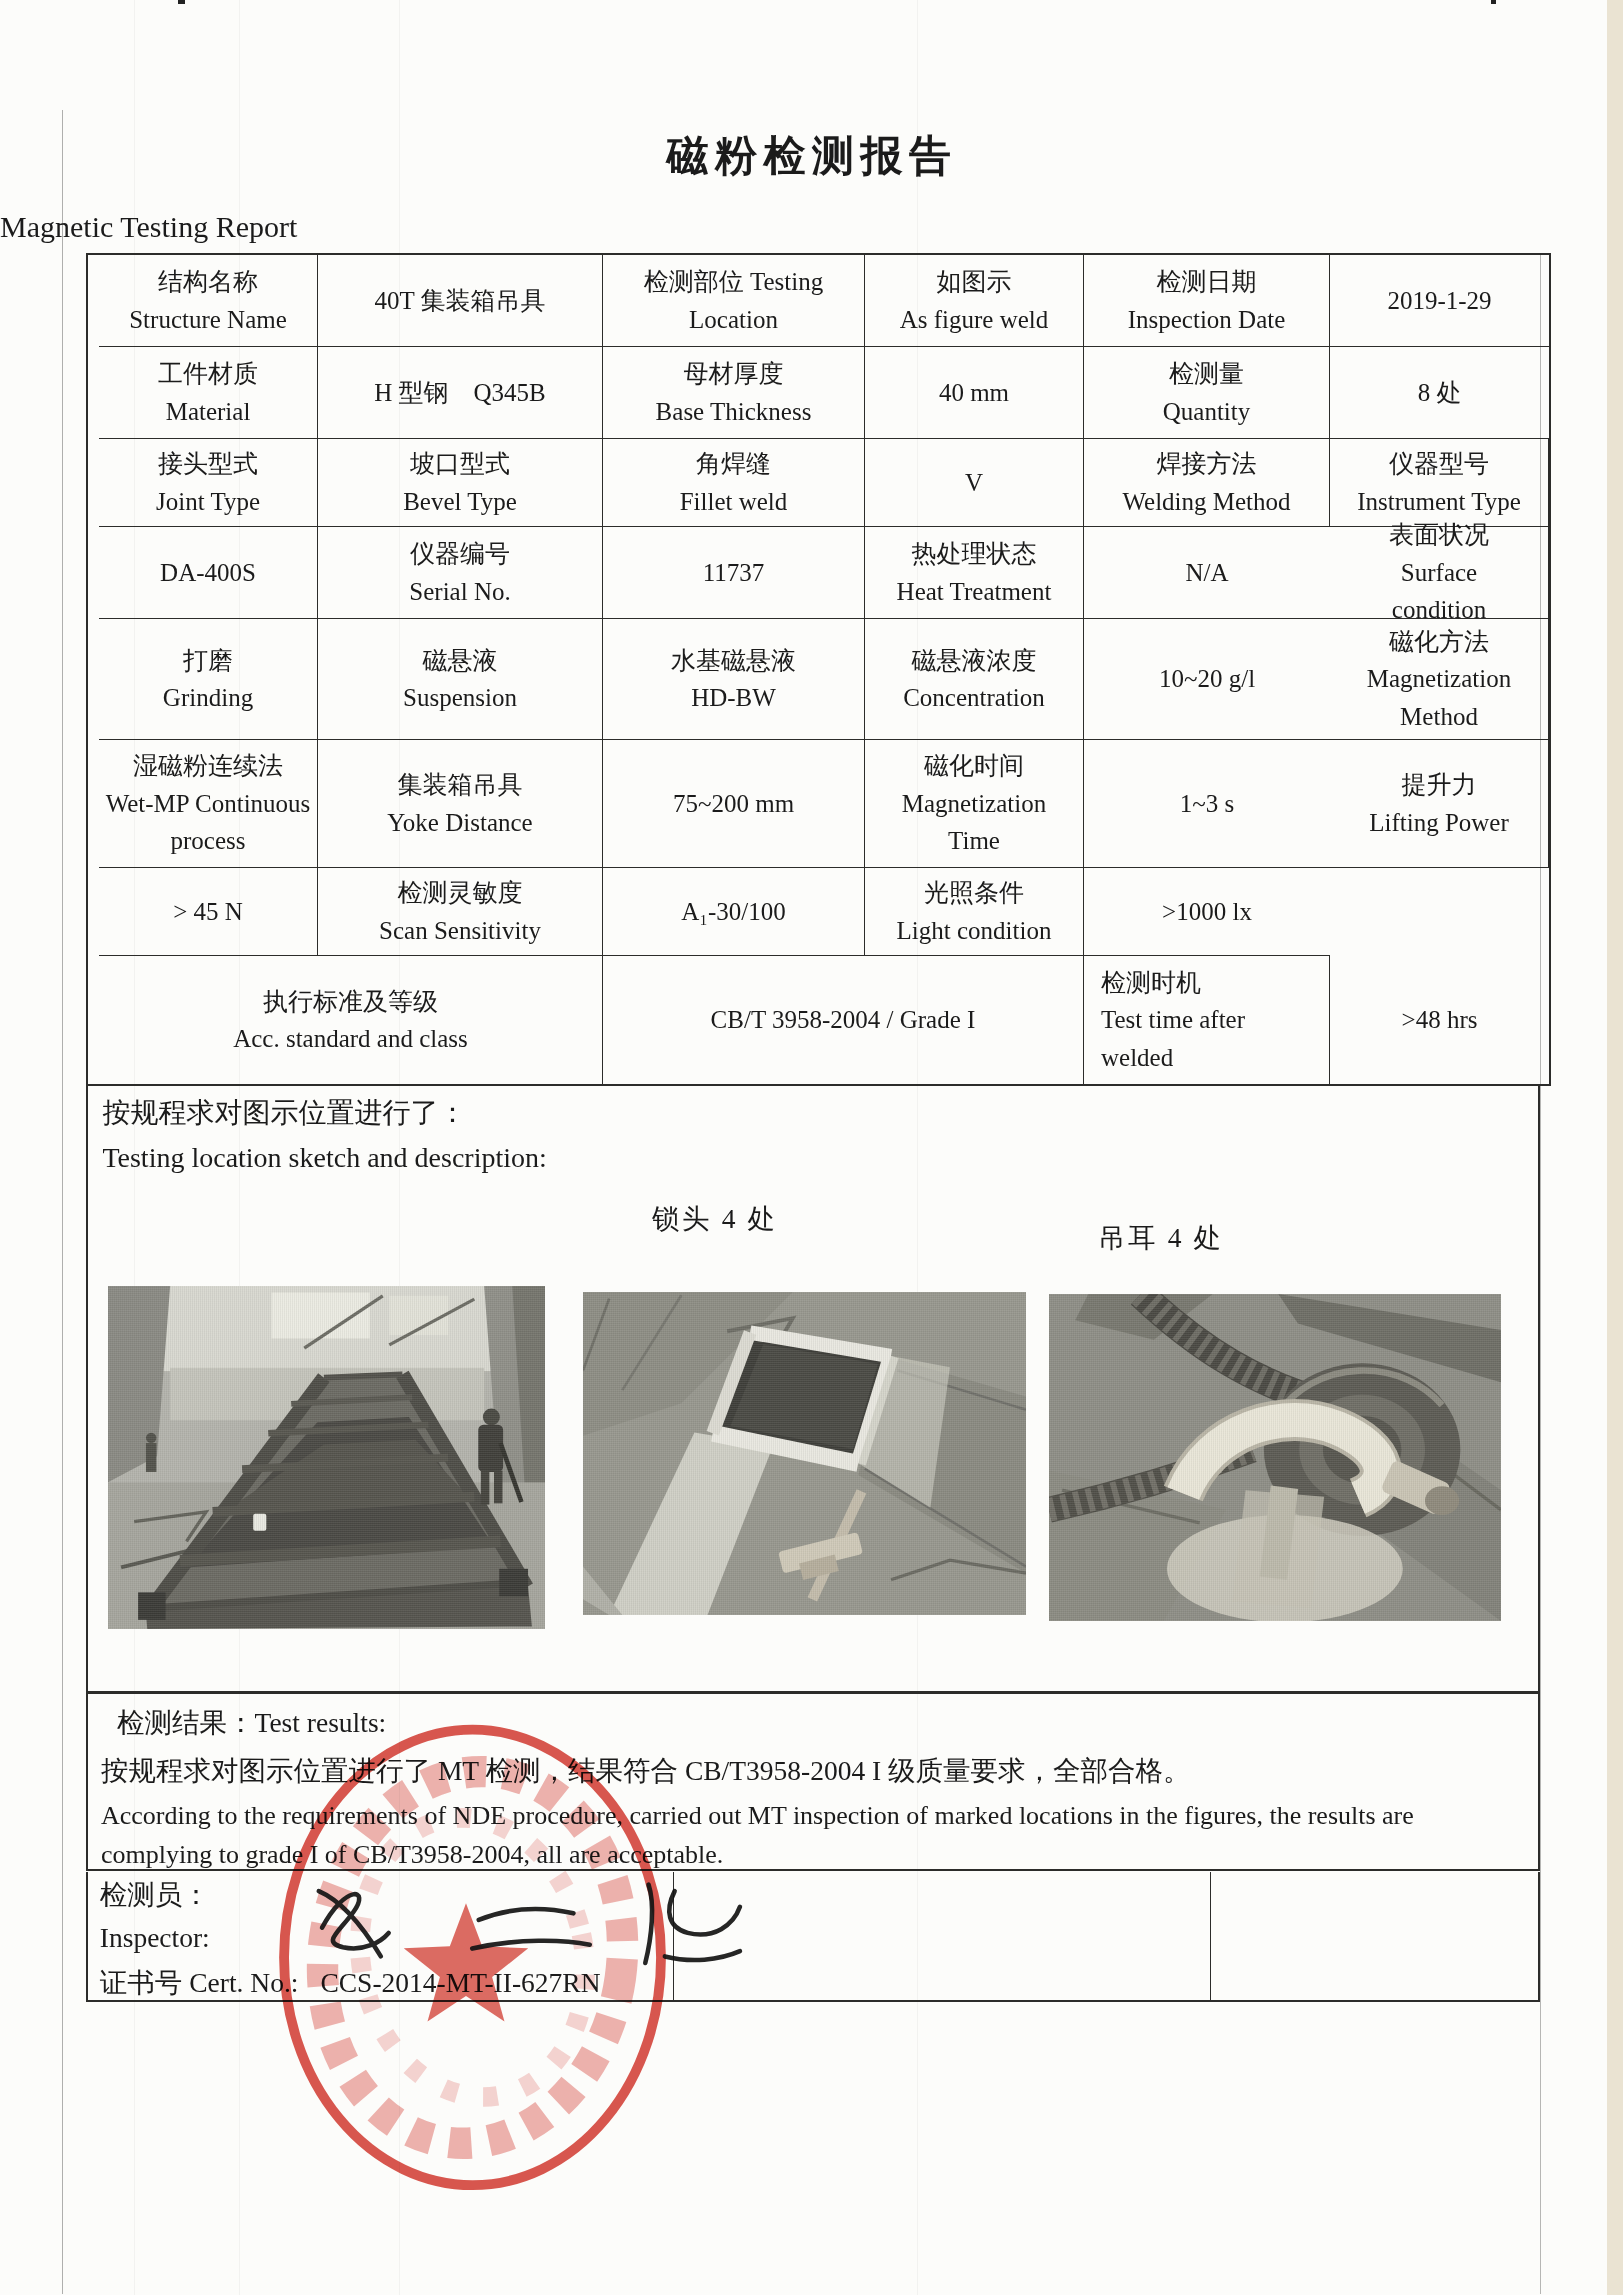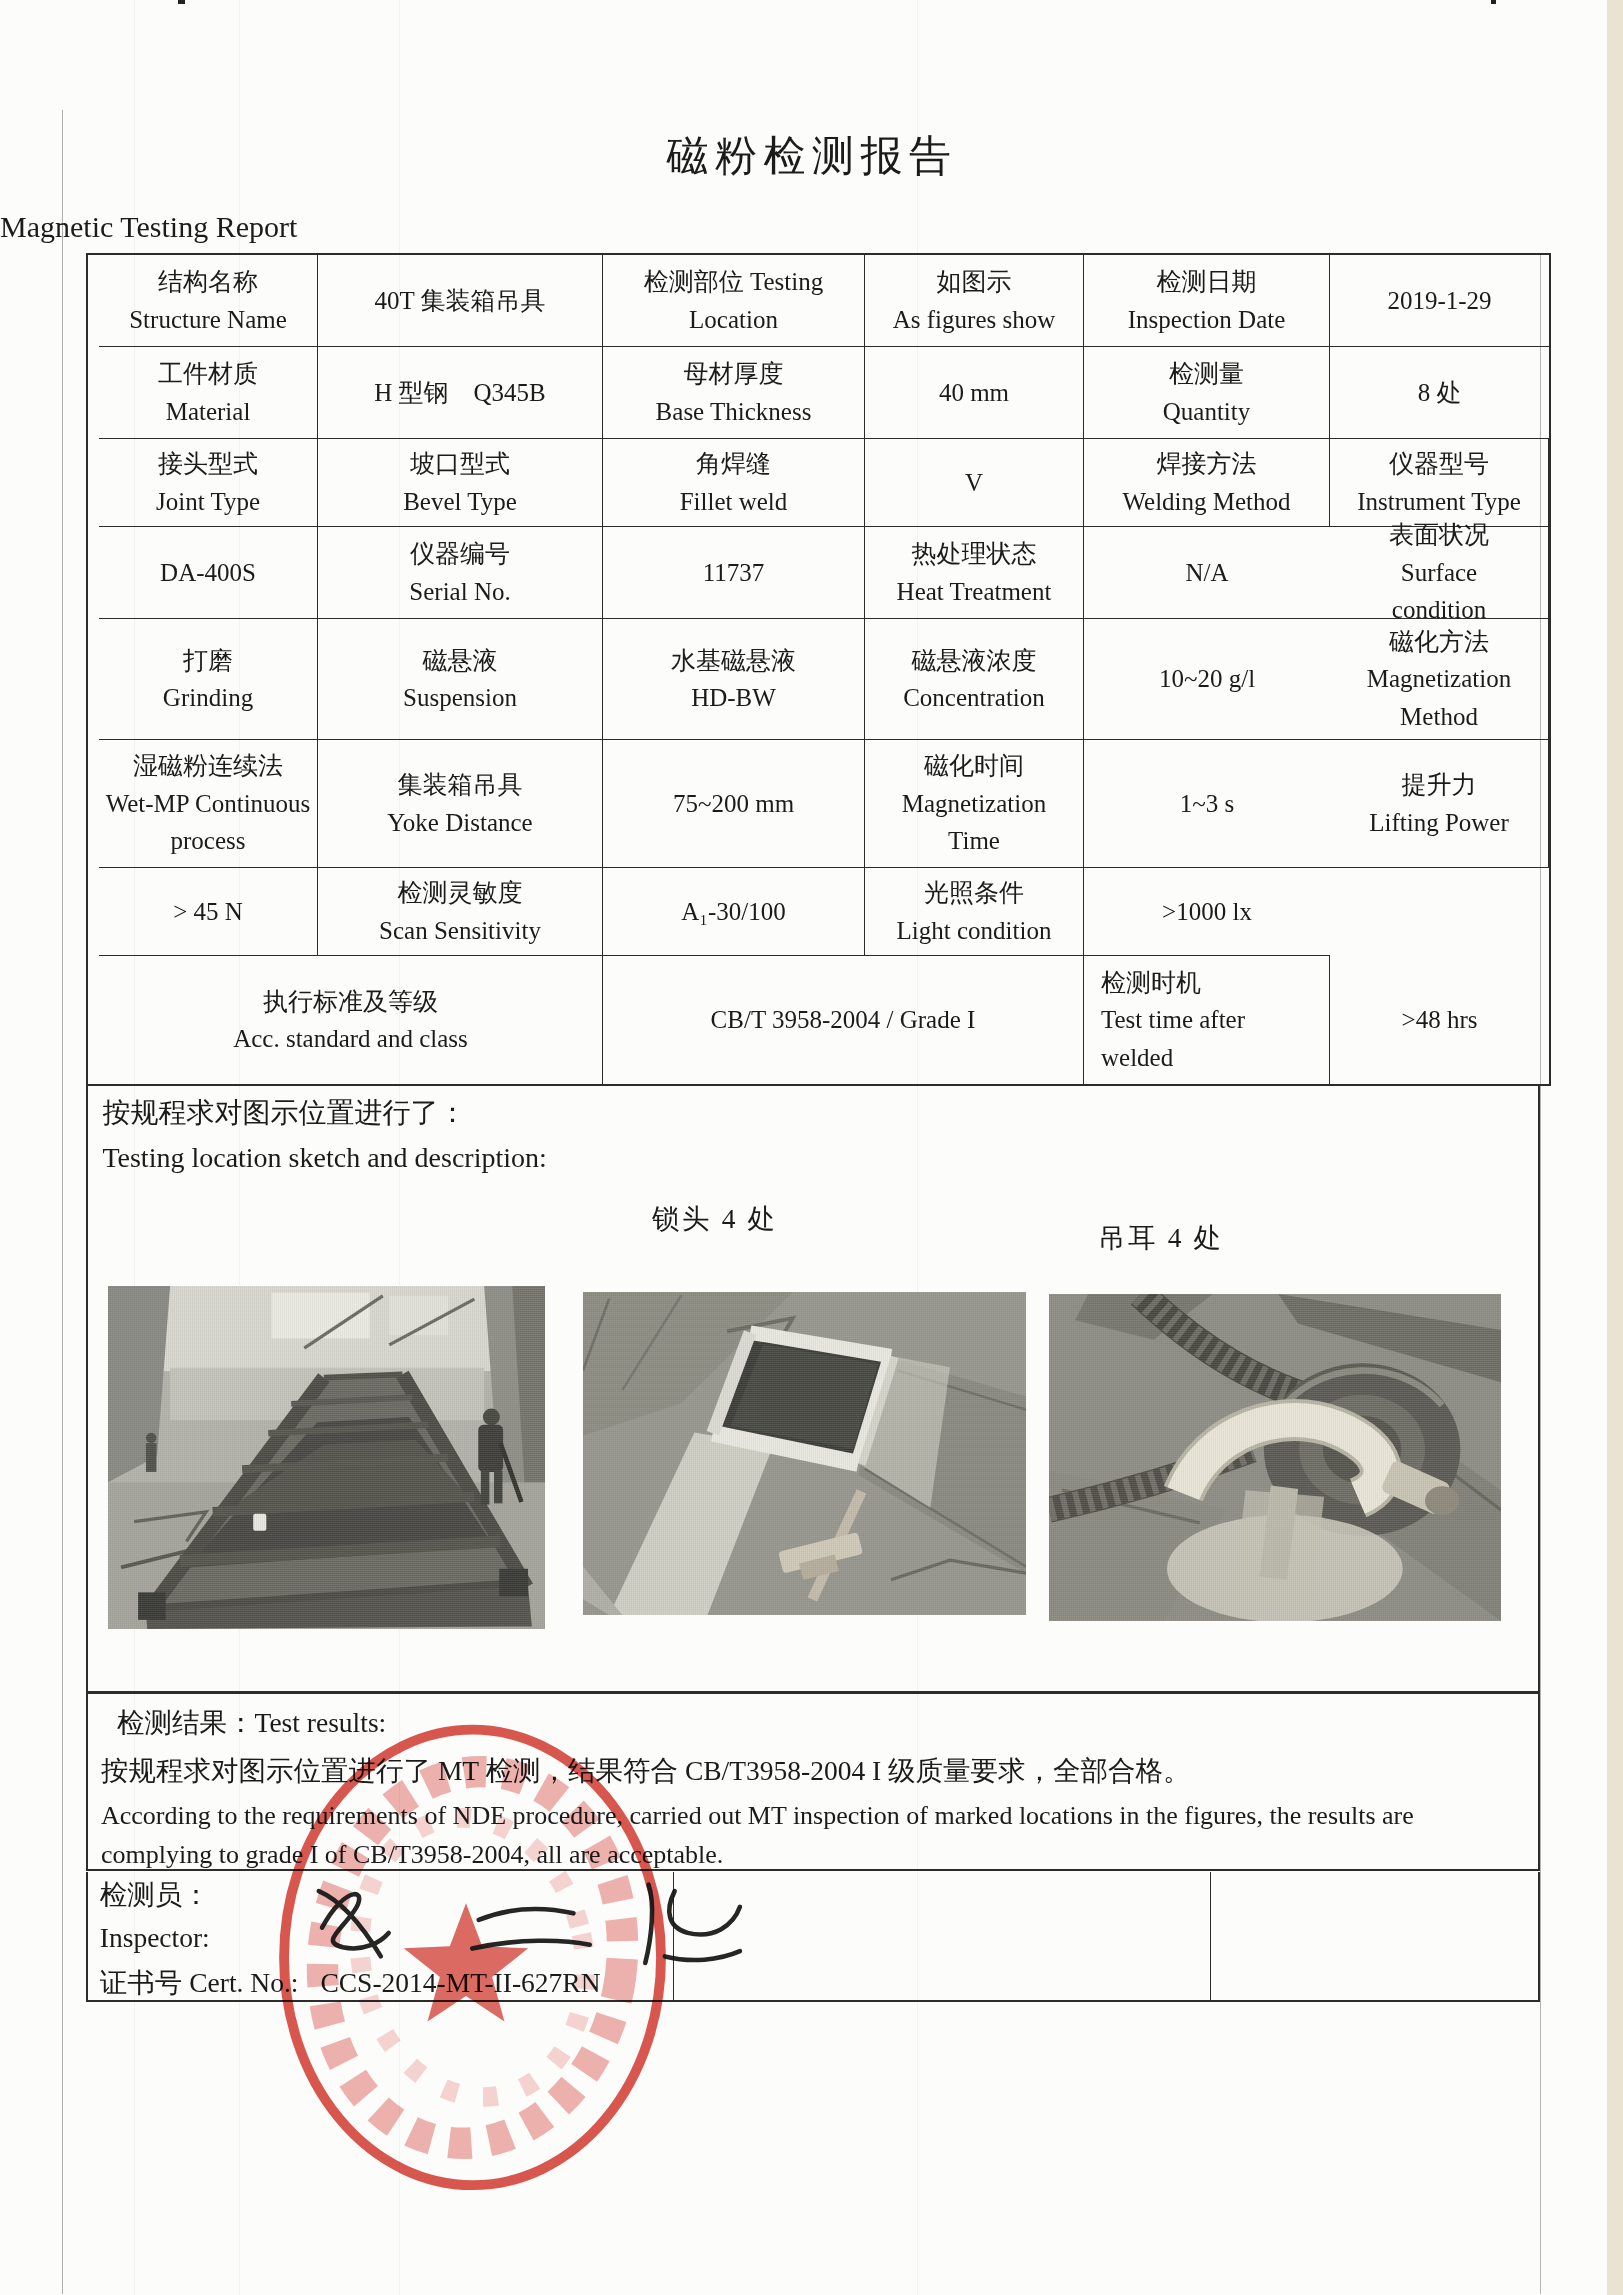--- a/index.html
+++ b/index.html
@@ -5,21 +5,21 @@
   html,body{margin:0;padding:0;background:#d9d9d9;}
   .page{position:relative;width:1624px;height:2295px;background:#fcfcfa;overflow:hidden;
         font-family:"Liberation Serif","DejaVu Sans",serif;color:#1b1b1b;}
   
   .paper-edge-right{position:absolute;left:1607px;top:0;width:17px;height:2295px;background:#eae3d2;}
   .edge-line-left{position:absolute;left:62px;top:110px;width:1.3px;height:2184px;background:#6f6f6d;opacity:.55;}
   .edge-line-right{position:absolute;left:1540px;top:254px;width:1.3px;height:2040px;background:#6f6f6d;opacity:.5;}
   .streak{position:absolute;top:0;width:1.3px;height:2295px;background:#000;opacity:.04;}
   .speck{position:absolute;background:#222;}
   
-  .title{position:absolute;top:128px;left:0;width:100%;text-align:center;font-size:42px;font-weight:normal;letter-spacing:6.5px;}
+  .title{position:absolute;top:128px;left:0;width:100%;text-align:center;font-size:42px;font-weight:bold;letter-spacing:6.5px;}
   .subtitle{position:absolute;top:210px;left:0;width:100%;text-align:left;font-size:30px;}
   
   .main-table{position:absolute;left:86px;top:253px;display:grid;
       grid-template-columns:219px 285px 262px 219px 246px 219px;
       grid-template-rows:92px 92px 88px 92px 121px 128px 88px 128px;
       border:2px solid #2c2c2a;background:transparent;padding-left:11px;}
   .main-table .cell{border-right:1.3px solid #2c2c2a;border-bottom:1.3px solid #2c2c2a;
       display:flex;align-items:center;justify-content:center;text-align:center;
       white-space:pre-line;font-size:25px;line-height:1.5;padding:2.6px 6.5px;box-sizing:border-box;}
   .main-table .cell.r-last{border-right:none;}
@@ -78,21 +78,21 @@
   <div class="title">磁粉检测报告</div>
   <div class="subtitle">Magnetic Testing Report</div>
 
   <div class="main-table">
       <div class="cell">结构名称
 Structure Name</div>
       <div class="cell">40T 集装箱吊具</div>
       <div class="cell">检测部位 Testing
 Location</div>
       <div class="cell">如图示
-As figures show</div>
+As figure weld</div>
       <div class="cell">检测日期
 Inspection Date</div>
       <div class="cell r-last">2019-1-29</div>
       <div class="cell">工件材质
 Material</div>
       <div class="cell">H 型钢　Q345B</div>
       <div class="cell">母材厚度
 Base Thickness</div>
       <div class="cell">40 mm</div>
       <div class="cell">检测量

